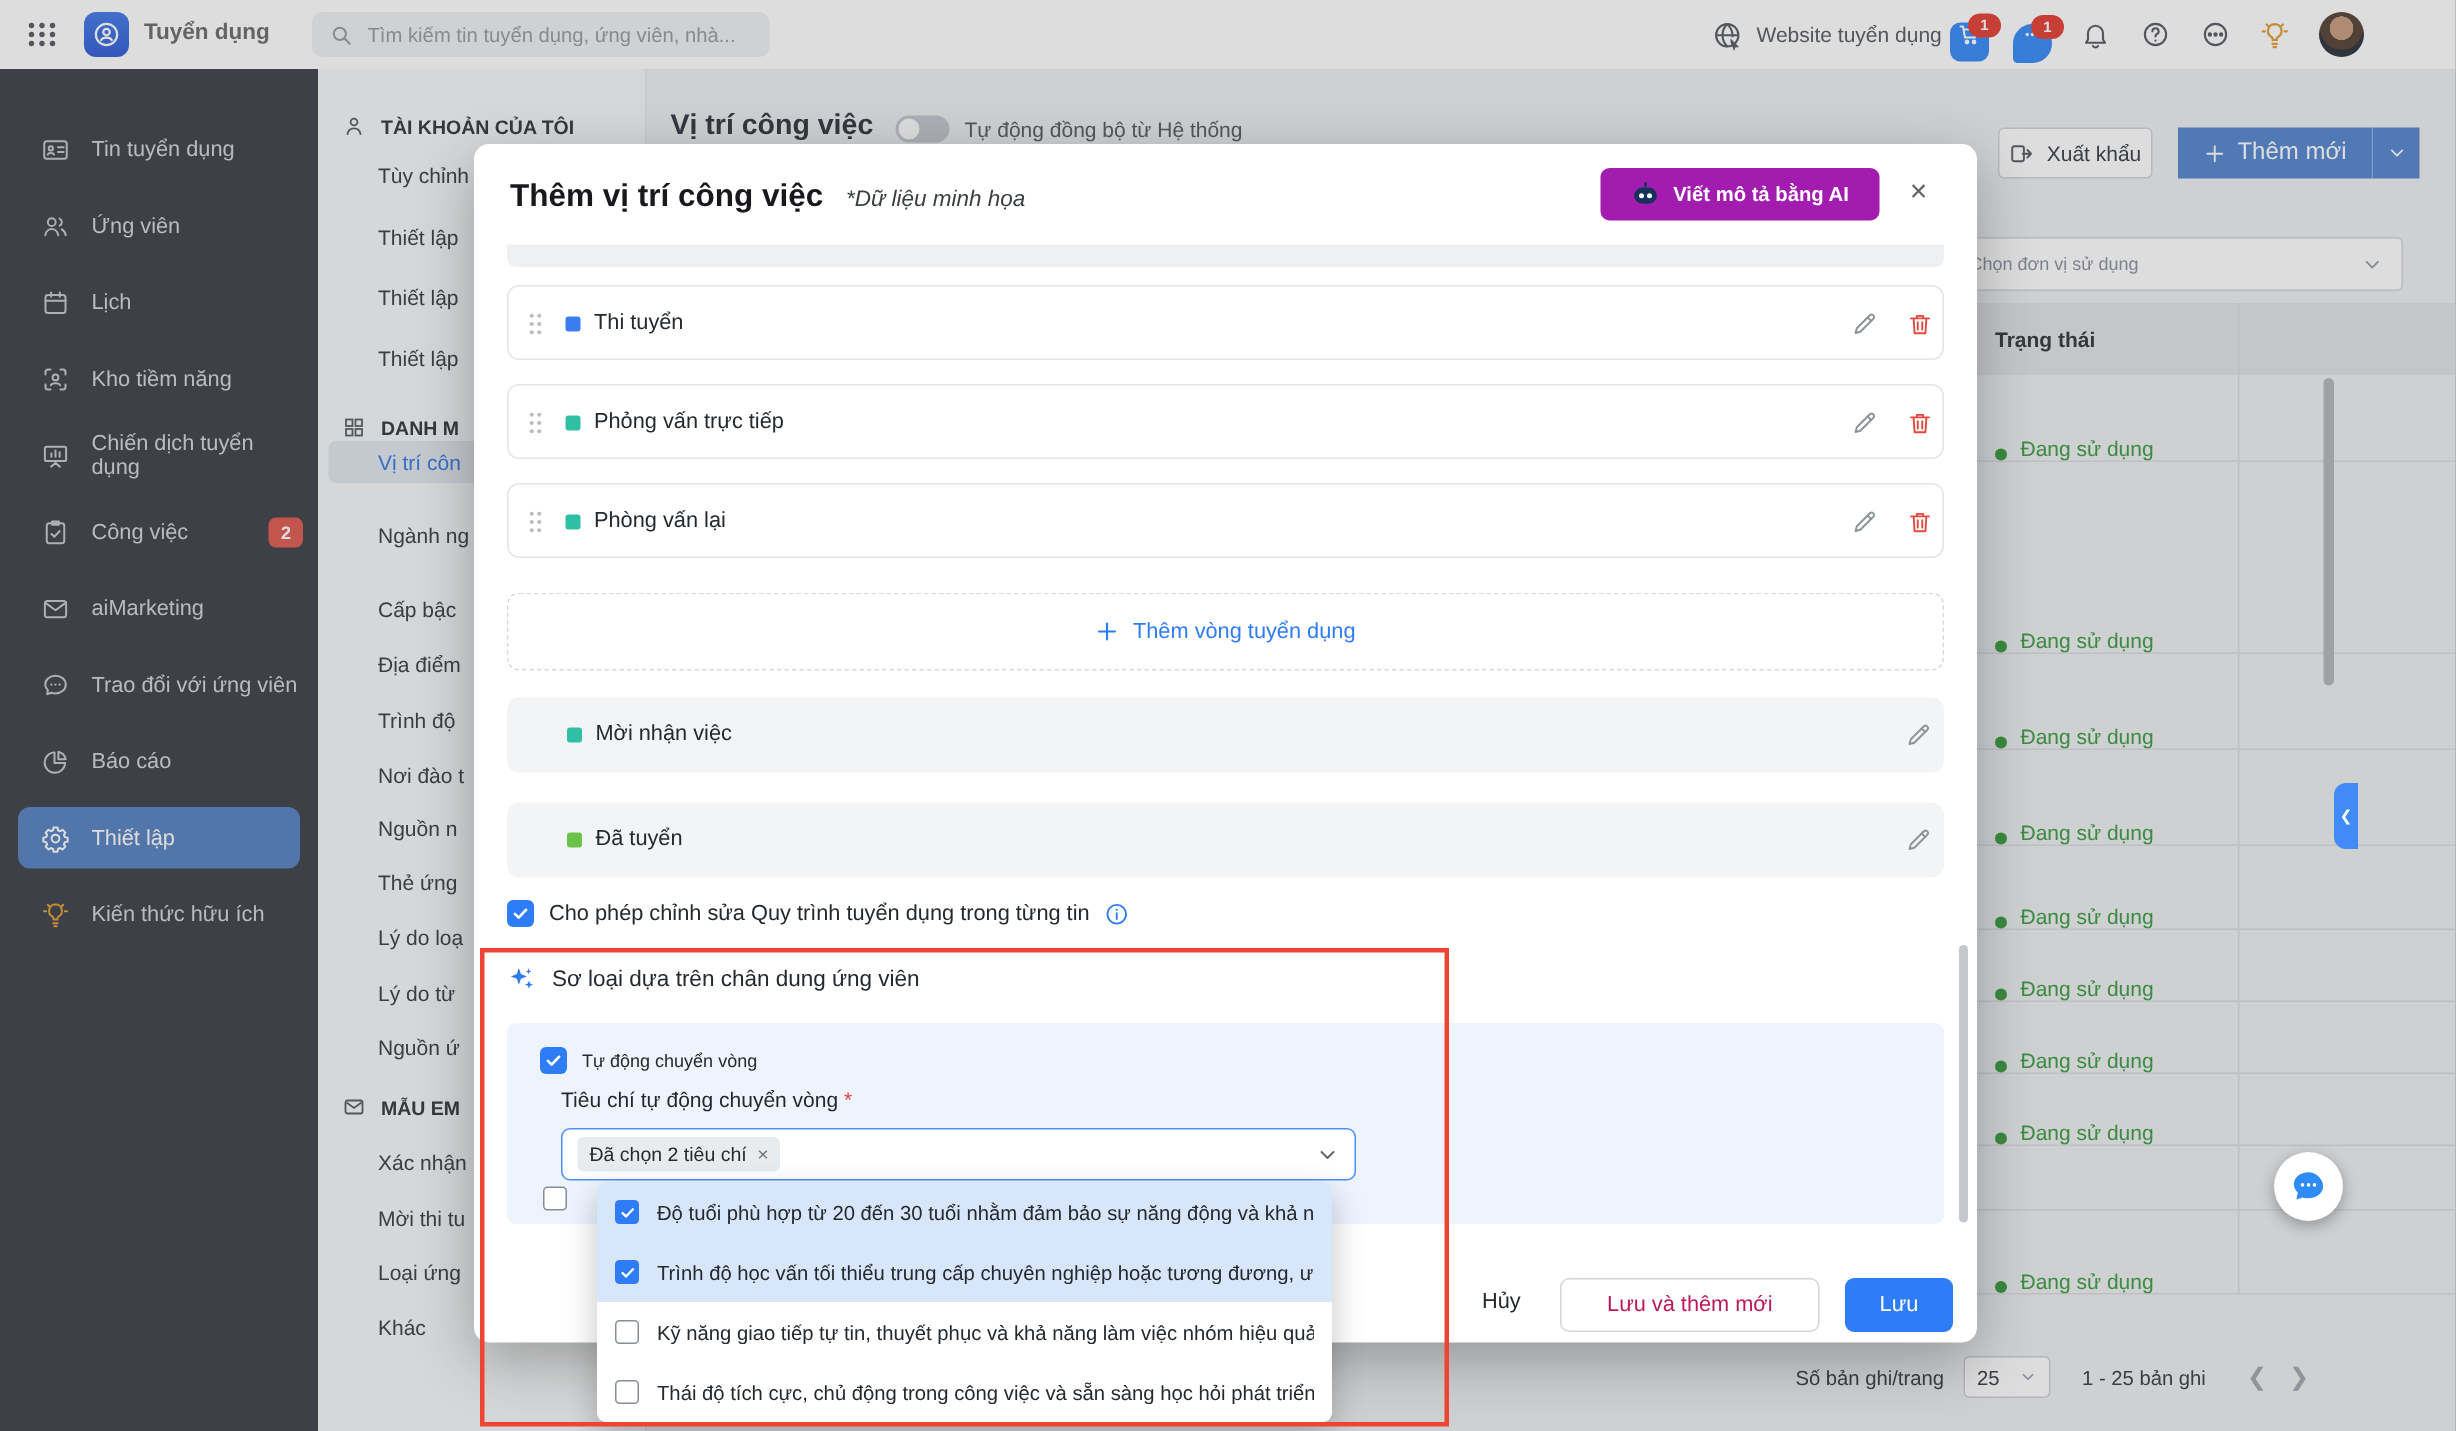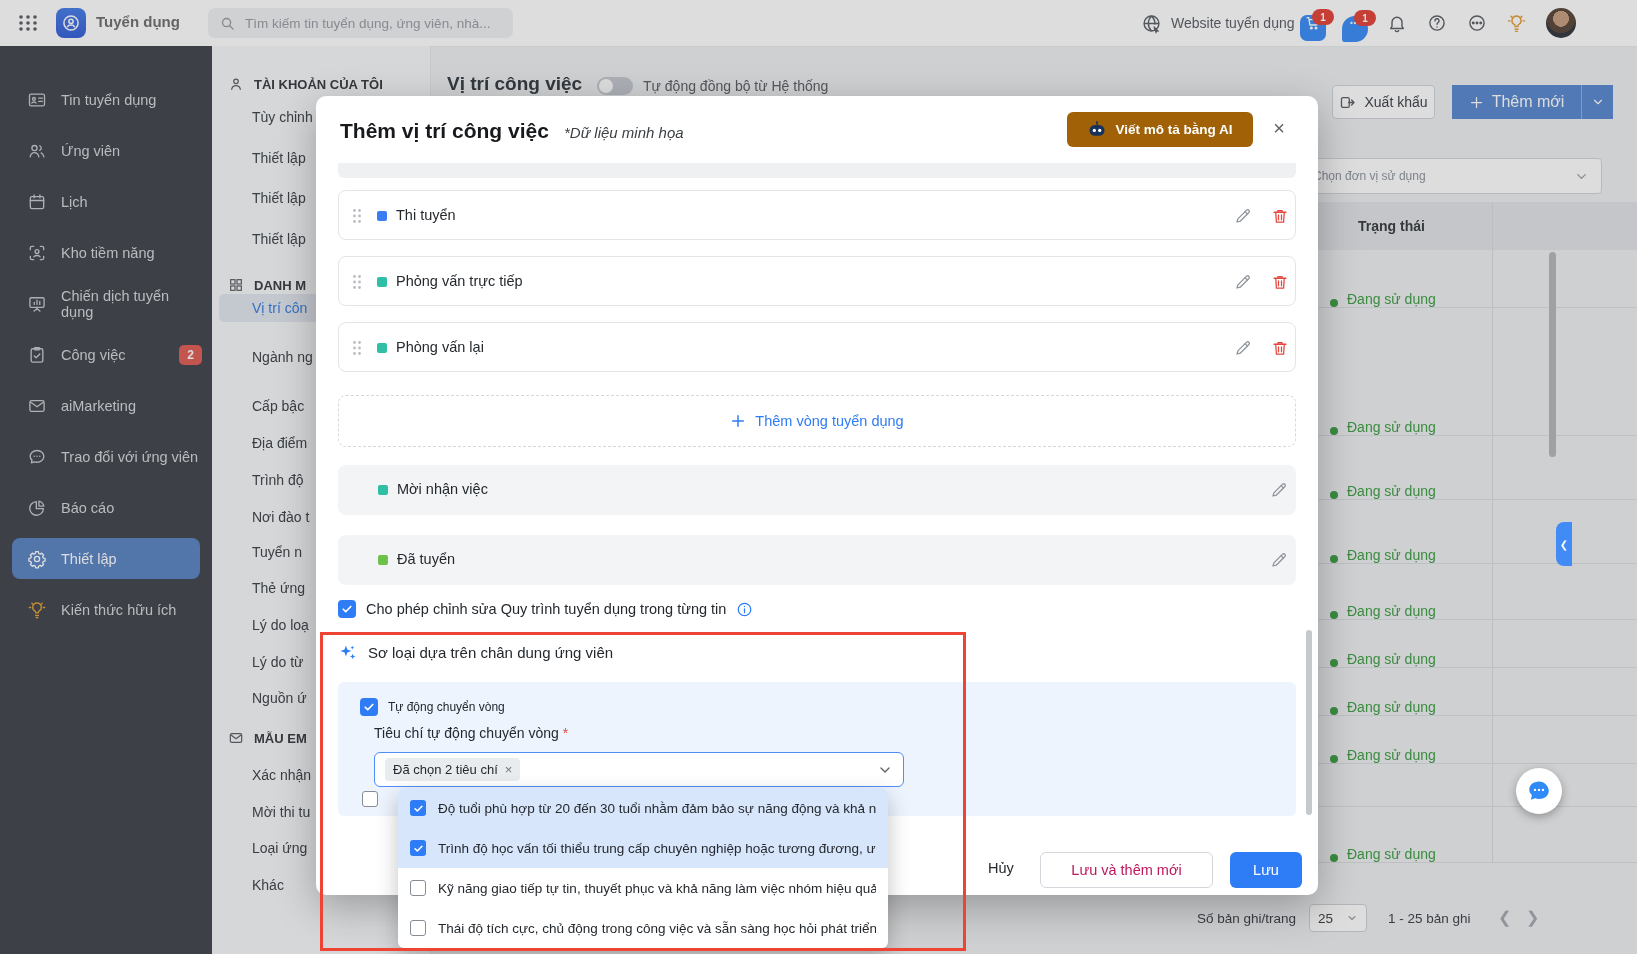--- a/index.html
+++ b/index.html
@@ -39,21 +39,21 @@
 
   
   .btn{display:flex;align-items:center;justify-content:center;gap:8px;border-radius:4px;font-size:14px;cursor:pointer;box-sizing:border-box}
   #export-btn{position:absolute;left:1332px;top:85px;width:103px;height:34px;background:#fff;border:1px solid #d2d5d9;color:#42474c;z-index:1}
   #add-btn{position:absolute;left:1452px;top:85px;width:161px;height:34px;background:#5c8bd0;color:#fff;display:flex;z-index:1}
   #add-btn .main{flex:1;display:flex;align-items:center;justify-content:center;gap:8px;border-radius:4px 0 0 4px}
   #add-btn .caret{width:31px;display:flex;align-items:center;justify-content:center;border-left:1px solid rgba(255,255,255,.35);border-radius:0 4px 4px 0}
   #unit-select{position:absolute;left:1300px;top:158px;width:302px;height:36px;background:#fff;border:1px solid #d4d7da;border-radius:4px;
                display:flex;align-items:center;padding:0 12px;box-sizing:border-box;color:#9096a0;font-size:12px;z-index:1}
   #tbl-head{position:absolute;left:1262px;top:202px;width:375px;height:48px;background:#e3e5e8;z-index:1;display:flex;align-items:center}
-  #tbl-head span{margin-left:96px;font-size:14px;font-weight:bold;color:#3c4043}
+  #tbl-head span{margin-left:68px;font-size:14px;font-weight:bold;color:#3c4043}
   .tbl-row{position:absolute;left:1262px;width:375px;border-bottom:1px solid #dcdee1;display:flex;align-items:flex-end;z-index:1;box-sizing:border-box}
   .st-dot{width:8px;height:8px;border-radius:50%;background:#43a047;margin:0 9px 0 68px;flex:none}
   .st-label{font-size:14px;color:#43a047}
   #col-divider{position:absolute;left:1492px;top:202px;width:1px;height:661px;background:#d9dbde;z-index:1}
   #page-scroll{position:absolute;left:1549px;top:252px;width:7px;height:205px;background:#b7babd;border-radius:4px;z-index:1}
 
   #page-title{position:absolute;left:447px;top:73px;font-size:19px;font-weight:bold;color:#394045;z-index:1}
   #sync-toggle{position:absolute;left:597px;top:77px;width:36px;height:18px;border-radius:9px;background:#c6cad0;z-index:1}
   #sync-toggle .knob{position:absolute;left:2px;top:2px;width:14px;height:14px;border-radius:50%;background:#fff}
   #sync-label{position:absolute;left:643px;top:78px;font-size:14px;color:#5f6368;z-index:1}
@@ -64,21 +64,21 @@
   .pg-arrow{position:absolute;top:908px;font-size:16px;color:#a7abb0;z-index:1}
 
   
   #overlay{position:absolute;inset:0;background:rgba(13,16,20,.14);z-index:10}
 
   
   #modal{position:absolute;left:316px;top:96px;width:1002px;height:799px;background:#fff;border-radius:10px;
          box-shadow:0 12px 40px rgba(0,0,0,.28);z-index:30}
   #modal-title{position:absolute;left:24px;top:23px;font-size:21px;font-weight:bold;color:#17191c}
   #modal-subtitle{position:absolute;left:248px;top:28px;font-size:15px;font-style:italic;color:#3c4043}
-  #ai-btn{position:absolute;left:751px;top:16px;width:186px;height:35px;background:#a16207;border-radius:6px;color:#fff;
+  #ai-btn{position:absolute;left:751px;top:16px;width:186px;height:35px;background:#a21caf;border-radius:6px;color:#fff;
           font-size:13.5px;font-weight:bold;display:flex;align-items:center;justify-content:center;gap:8px;cursor:pointer}
   #modal-close{position:absolute;left:951px;top:20px;width:24px;height:24px;display:flex;align-items:center;justify-content:center;
                font-size:20px;color:#5f6368;cursor:pointer}
   #partial-row{position:absolute;left:22px;top:67px;width:958px;height:15px;background:#eef0f2;border-radius:0 0 6px 6px}
 
   .mrow{position:absolute;left:22px;width:958px;height:50px;border:1px solid #e2e4e7;border-radius:8px;box-sizing:border-box}
   .mrow.gray{background:#f3f4f6;border:none}
   .drag{position:absolute;left:13px;top:17px;color:#b9bdc2;cursor:grab}
   .sq{position:absolute;left:38px;top:20px;width:10px;height:10px;border-radius:2px}
   .mrow.gray .sq{left:40px}
@@ -369,21 +369,21 @@
         </span>
       <span>DANH M</span>
     </div>
     <div id="ss-active-bg"></div>
     <div class="ss-item active" style="top:262px">Vị trí côn</div>
     <div class="ss-item" style="top:311px">Ngành ng</div>
     <div class="ss-item" style="top:360px">Cấp bậc</div>
     <div class="ss-item" style="top:397px">Địa điểm</div>
     <div class="ss-item" style="top:434px">Trình độ</div>
     <div class="ss-item" style="top:471px">Nơi đào t</div>
-    <div class="ss-item" style="top:506px">Tuyển n</div>
+    <div class="ss-item" style="top:506px">Nguồn n</div>
     <div class="ss-item" style="top:542px">Thẻ ứng</div>
     <div class="ss-item" style="top:579px">Lý do loạ</div>
     <div class="ss-item" style="top:616px">Lý do từ</div>
     <div class="ss-item" style="top:652px">Nguồn ứ</div>
 
     <div class="ss-head" style="top:692px">
       <span class="ic">
           <svg viewBox="0 0 24 24" width="16" height="16" fill="none" stroke="currentColor" stroke-width="1.8">
             <rect x="3.5" y="5.5" width="17" height="13" rx="2"></rect>
             <path d="M4.5 7.5 12 13l7.5-5.5"></path>

